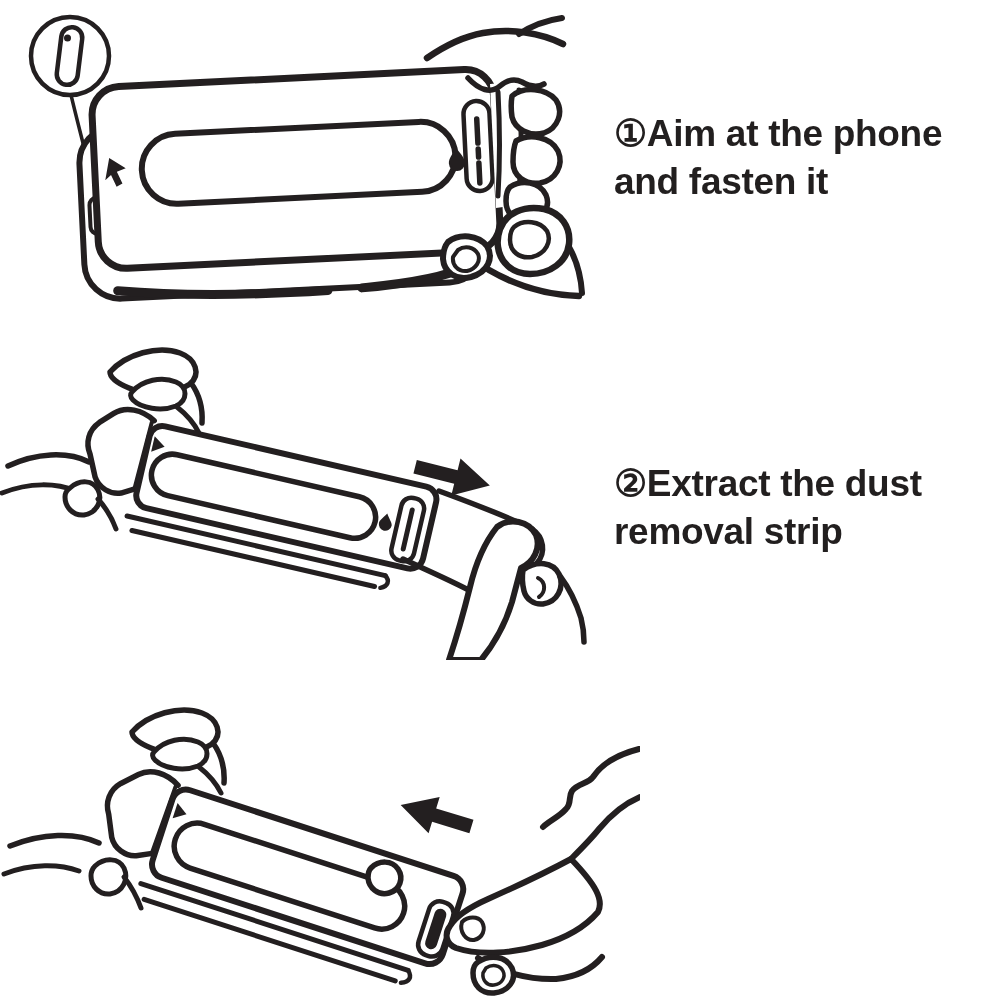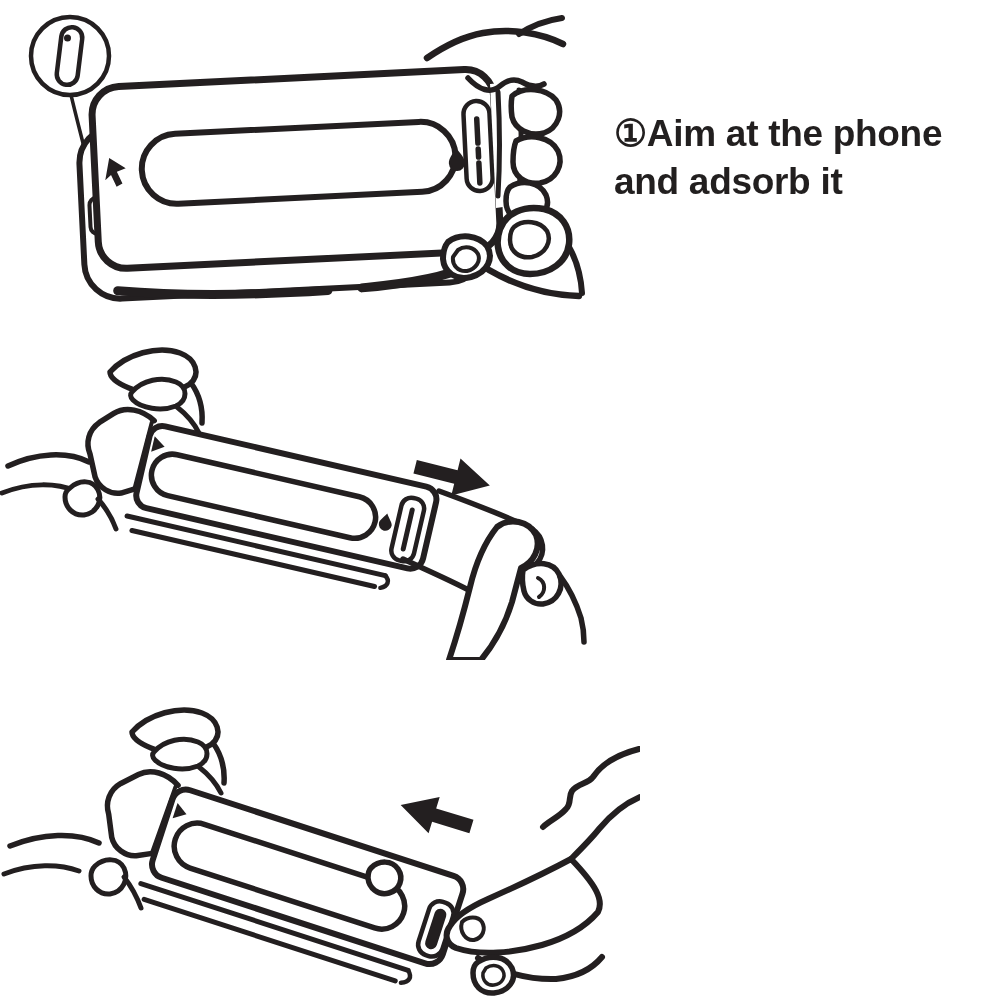--- a/index.html
+++ b/index.html
@@ -153,16 +153,20 @@
       <path class="wh" d="M371,198 C379,190 392,190 398,199 C404,208 400,220 389,223 C378,226 369,218 368,208 C368,203 369,200 371,198 Z" stroke-width="5.5"></path>
     </g>
 
     <g transform="rotate(17 437 146)">
       <polygon class="ink" points="473,139 434,139 434,127 399,146 434,165 434,153 473,153"></polygon>
     </g>
   </svg>
 
   <div id="cap1" class="caption">
     <span>①Aim at the phone</span>
-    <span>and adsorb it</span>
+    <span>and fasten it</span>
+  </div>
+  <div id="cap2" class="caption">
+    <span>②Extract the dust</span>
+    <span>removal strip</span>
   </div>
 
 </div>
 
 </body></html>

